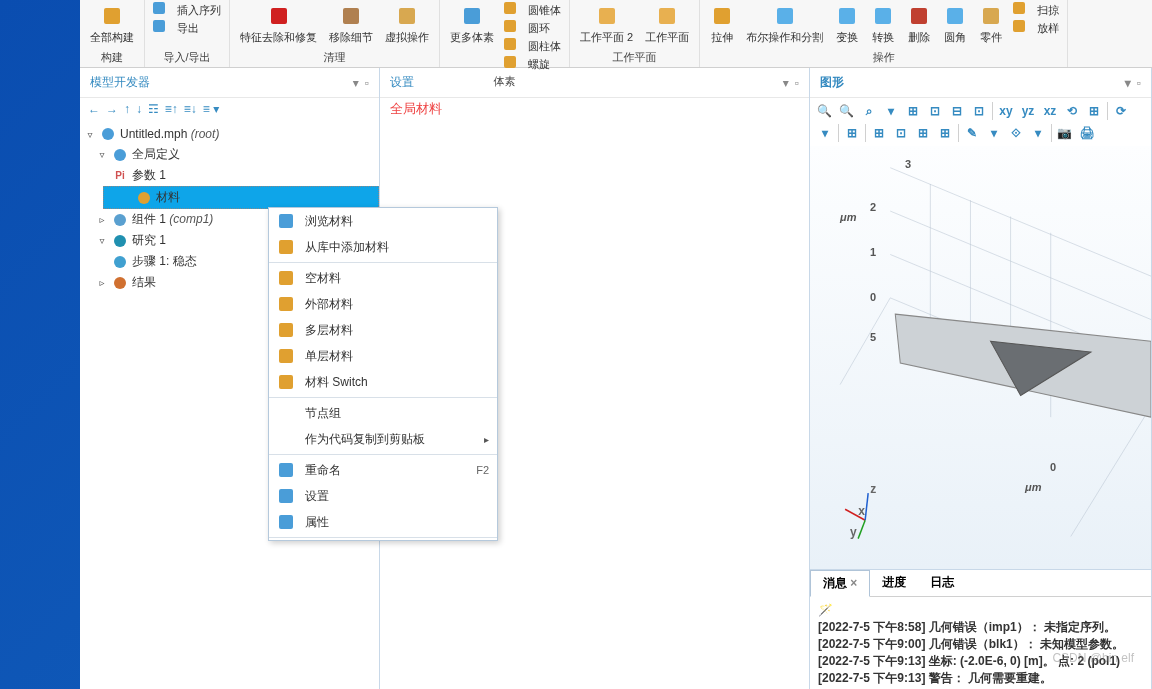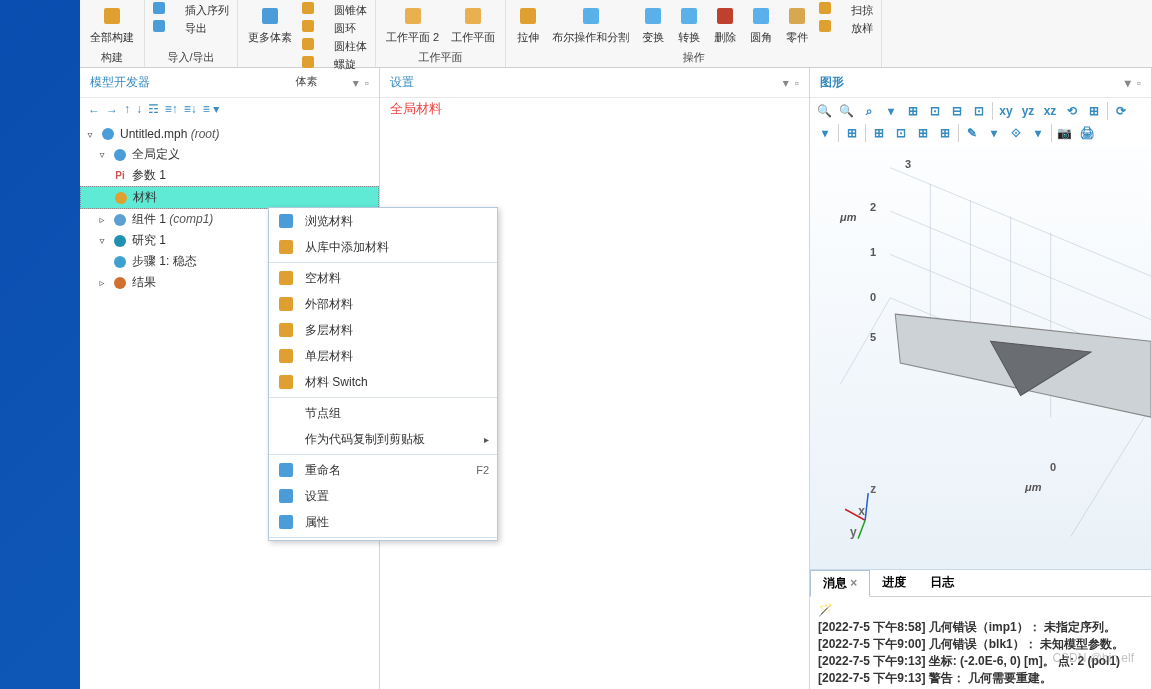--- a/index.html
+++ b/index.html
@@ -6,42 +6,42 @@
 body { background: linear-gradient(135deg, #0a4db0, #1565c0); width: 1152px; height: 689px; overflow: hidden; position: relative; }
 .app { position: absolute; left: 80px; top: 0; right: 0; bottom: 0; background: #fff; display: flex; flex-direction: column; }
 
 
 .ribbon { display: flex; height: 68px; border-bottom: 1px solid #d0d0d0; background: #f7f7f7; }
 .ribbon-group { display: flex; flex-direction: column; border-right: 1px solid #e0e0e0; padding: 2px 8px; }
 .ribbon-items { display: flex; flex: 1; align-items: flex-start; gap: 8px; }
 .ribbon-item { display: flex; flex-direction: column; align-items: center; gap: 2px; padding: 2px; cursor: pointer; }
 .ribbon-item .ico { width: 24px; height: 24px; display: flex; align-items: center; justify-content: center; }
 .ribbon-item .lbl { font-size: 11px; color: #333; white-space: nowrap; }
-.ribbon-item-sm { display: flex; align-items: center; gap: 16px; cursor: pointer; }
+.ribbon-item-sm { display: flex; align-items: center; gap: 8px; cursor: pointer; }
 .ribbon-item-sm .ico { width: 16px; height: 16px; }
 .ribbon-item-sm .lbl { font-size: 11px; color: #333; white-space: nowrap; }
 .ribbon-stack { display: flex; flex-direction: column; gap: 2px; justify-content: center; }
 .ribbon-group-lbl { text-align: center; font-size: 11px; color: #444; padding-top: 2px; }
 
 
 .main { flex: 1; display: flex; min-height: 0; }
 .panel { display: flex; flex-direction: column; border-right: 1px solid #c8d8e8; }
 .panel-left { width: 300px; }
 .panel-mid { width: 430px; }
 .panel-right { flex: 1; font-weight: bold; }
 .panel-hdr { display: flex; align-items: center; justify-content: space-between; padding: 6px 10px; color: #368bc1; font-size: 15px; border-bottom: 1px solid #e8e8e8; }
 .panel-hdr-ctrls { display: flex; gap: 6px; color: #888; }
 .panel-toolbar { display: flex; gap: 6px; padding: 4px 8px; align-items: center; color: #368bc1; }
 .panel-toolbar span { cursor: pointer; }
 .settings-sub { padding: 2px 10px 6px; color: #ef4444; font-size: 13px; }
 
 
 .tree { padding: 4px 0; overflow: auto; flex: 1; }
 .tree-row { display: flex; align-items: center; gap: 4px; padding: 2px 4px; white-space: nowrap; cursor: pointer; }
-.tree-row.selected { background: #5eead4; border: 1px dotted #888; }
+.tree-row.selected { background: #0ea5e9; border: 1px dotted #888; margin-left: 23px; }
 .tree-arrow { width: 12px; text-align: center; color: #555; font-size: 10px; }
 .tree-ico { width: 16px; height: 16px; display: flex; align-items: center; justify-content: center; }
 .tree-lbl { font-size: 12px; color: #333; }
 .tree-lbl .emph { font-style: italic; color: #555; }
 .pad1 { padding-left: 16px; }
 .pad2 { padding-left: 16px; }
 
 
 .ctx { position: absolute; left: 268px; top: 207px; width: 230px; background: #fff; border: 1px solid #b5c9dc; box-shadow: 2px 2px 6px rgba(0,0,0,0.2); z-index: 100; }
 .ctx-item { display: flex; align-items: center; padding: 4px 8px; gap: 10px; cursor: pointer; }
@@ -99,20 +99,43 @@
             </div>
             <div class="ribbon-item-sm">
               <div class="ico">
                 <div class="sq" style="width:12px;height:12px;background:#4a9dd8"></div>
               </div>
               <div class="lbl">导出</div>
             </div>
           </div>
         </div>
         <div class="ribbon-group-lbl">导入/导出</div>
+      </div>
+      <div class="ribbon-group">
+        <div class="ribbon-items">
+          <div class="ribbon-item">
+            <div class="ico">
+              <div class="sq" style="background:#d02020"></div>
+            </div>
+            <div class="lbl">特征去除和修复</div>
+          </div>
+          <div class="ribbon-item">
+            <div class="ico">
+              <div class="sq" style="background:#b08050"></div>
+            </div>
+            <div class="lbl">移除细节</div>
+          </div>
+          <div class="ribbon-item">
+            <div class="ico">
+              <div class="sq" style="background:#d8a850"></div>
+            </div>
+            <div class="lbl">虚拟操作</div>
+          </div>
+        </div>
+        <div class="ribbon-group-lbl">清理</div>
       </div>
       <div class="ribbon-group">
         <div class="ribbon-items">
           <div class="ribbon-item">
             <div class="ico">
               <div class="sq" style="background:#4a9dd8"></div>
             </div>
             <div class="lbl">更多体素</div>
           </div>
           <div class="ribbon-stack">

